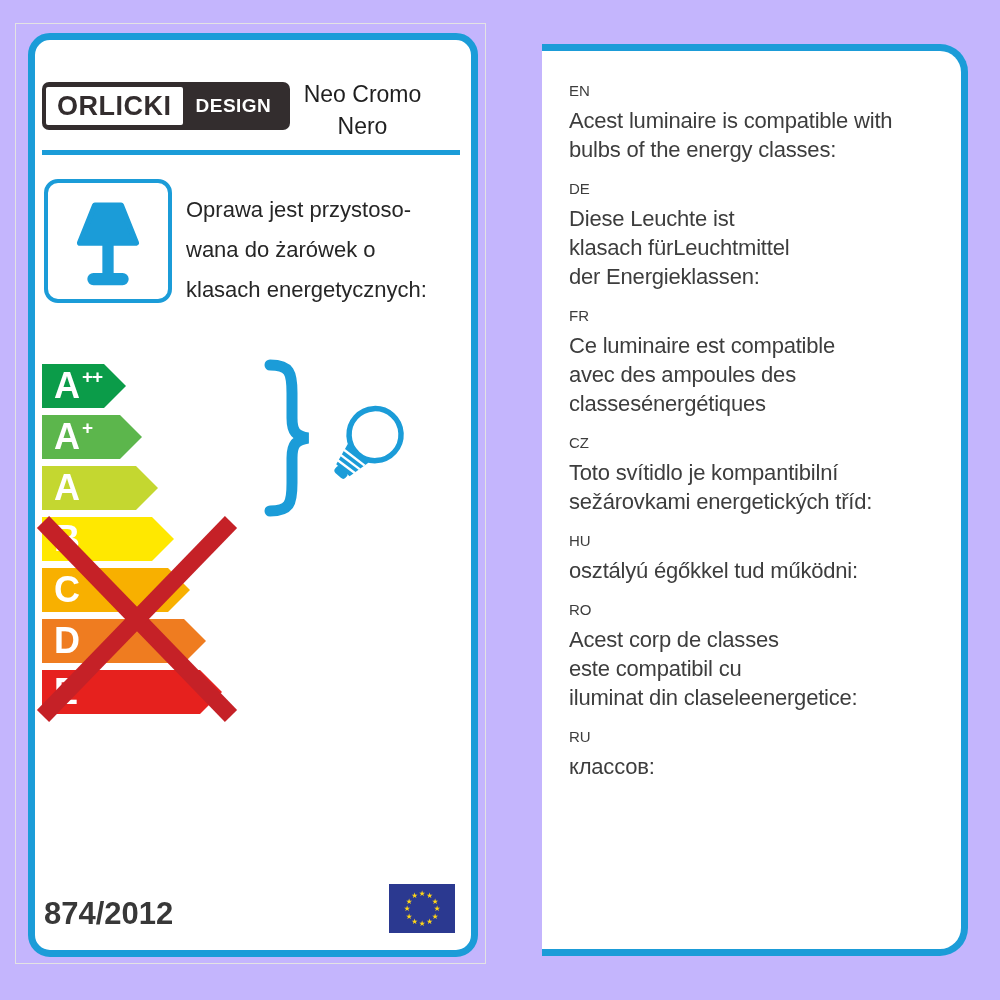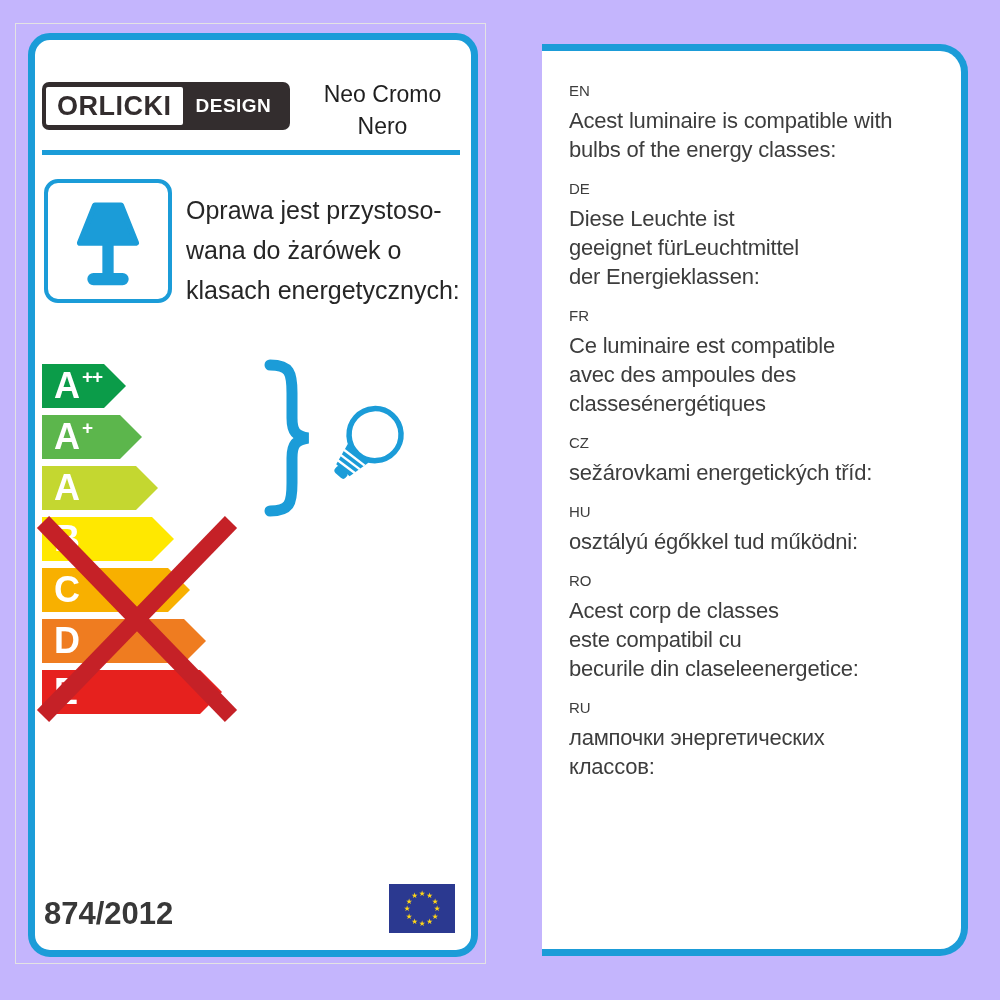--- a/index.html
+++ b/index.html
@@ -22,31 +22,31 @@
     padding:0 4px;box-sizing:border-box;
   }
   .brand-left{
     background:#ffffff;color:var(--logo-black);font-weight:800;font-size:27px;
     letter-spacing:.5px;height:38px;display:flex;align-items:center;padding:0 11px;border-radius:2px;
   }
   .brand-right{
     color:#ffffff;font-weight:700;font-size:19px;letter-spacing:.5px;padding:0 0 0 13px;
   }
   .product-name{
-    position:absolute;left:300px;top:78px;width:165px;text-align:center;
+    position:absolute;left:280px;top:78px;width:165px;text-align:center;
     font-size:23px;line-height:32px;color:#1f1f1f;
   }
   .divider{position:absolute;left:42px;top:150px;width:418px;height:5px;background:var(--accent);}
   .lamp-box{
     position:absolute;left:44px;top:179px;width:128px;height:124px;
     border:4px solid var(--accent);border-radius:14px;box-sizing:border-box;
     display:flex;align-items:center;justify-content:center;
   }
   .info-text{
-    position:absolute;left:186px;top:190px;font-size:25px;line-height:40px;color:var(--text-dark);
+    position:absolute;left:186px;top:190px;font-size:22px;line-height:40px;color:var(--text-dark);
     white-space:nowrap;
   }
   
   .arrows{position:absolute;left:42px;top:364px;}
   .arrow{
     height:44px;margin-bottom:7px;display:flex;align-items:center;
     padding-left:12px;box-sizing:border-box;color:#fff;
     clip-path:polygon(0 0, calc(100% - 22px) 0, 100% 50%, calc(100% - 22px) 100%, 0 100%);
   }
   .arrow-letter{font-size:36px;font-weight:700;line-height:1;}
@@ -189,61 +189,61 @@
     <div class="lang-lines">
             <div class="lang-line">Acest luminaire is compatible with</div>
             <div class="lang-line">bulbs of the energy classes:</div>
           </div>
   </div>
 
   <div class="lang-block">
     <div class="lang-code">DE</div>
     <div class="lang-lines">
             <div class="lang-line">Diese Leuchte ist</div>
-            <div class="lang-line">geeignet fürLeuchtmittel</div>
+            <div class="lang-line">klasach fürLeuchtmittel</div>
             <div class="lang-line">der Energieklassen:</div>
           </div>
   </div>
 
   <div class="lang-block">
     <div class="lang-code">FR</div>
     <div class="lang-lines">
             <div class="lang-line">Ce luminaire est compatible</div>
             <div class="lang-line">avec des ampoules des</div>
             <div class="lang-line">classesénergétiques</div>
           </div>
   </div>
 
   <div class="lang-block">
     <div class="lang-code">CZ</div>
     <div class="lang-lines">
+            <div class="lang-line">Toto svítidlo je kompantibilní</div>
             <div class="lang-line">sežárovkami energetických tříd:</div>
           </div>
   </div>
 
 
   <div class="lang-block">
     <div class="lang-code">HU</div>
     <div class="lang-lines">
             <div class="lang-line">osztályú égőkkel tud működni:</div>
           </div>
   </div>
 
   <div class="lang-block">
     <div class="lang-code">RO</div>
     <div class="lang-lines">
             <div class="lang-line">Acest corp de classes</div>
             <div class="lang-line">este compatibil cu</div>
-            <div class="lang-line">becurile din claseleenergetice:</div>
+            <div class="lang-line">iluminat din claseleenergetice:</div>
           </div>
   </div>
 
   <div class="lang-block">
     <div class="lang-code">RU</div>
     <div class="lang-lines">
-            <div class="lang-line">лампочки энергетических</div>
             <div class="lang-line">классов:</div>
           </div>
   </div>
 </div>
   </div>
 
 </div>
 
 </body></html>

